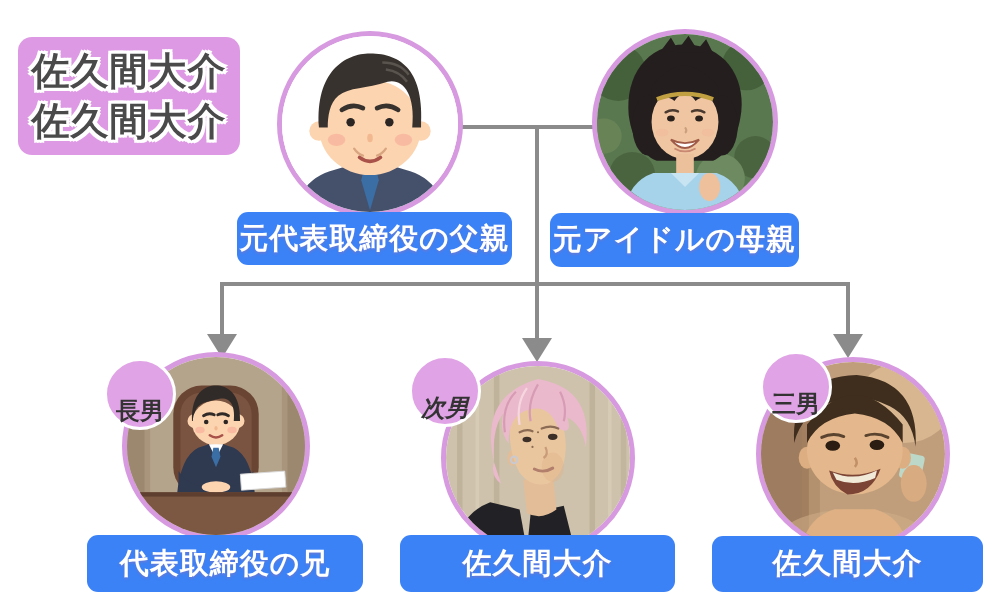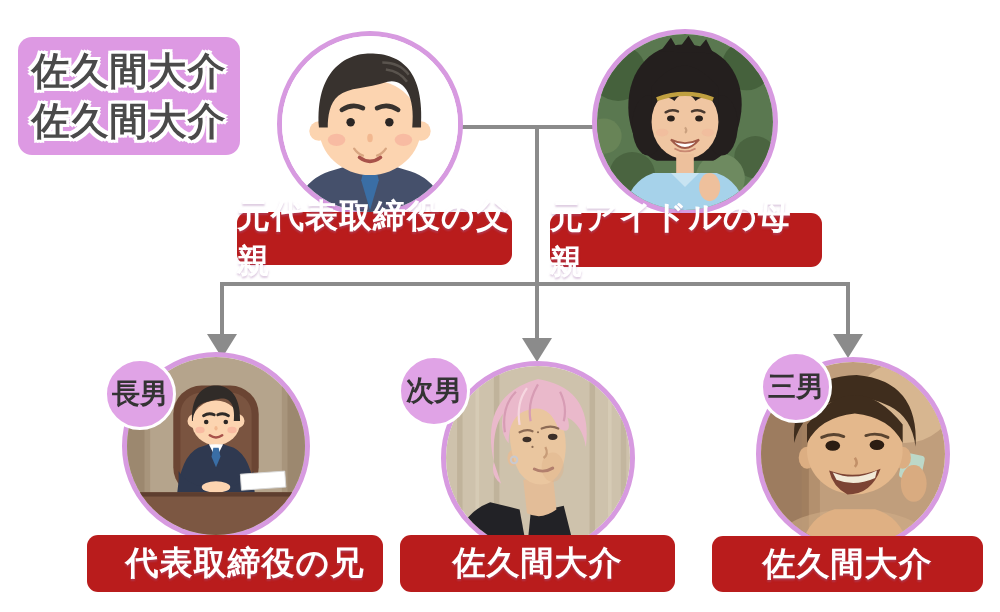--- a/index.html
+++ b/index.html
@@ -15,42 +15,42 @@
     font-size:38px;font-weight:bold;color:#4a4a4a;line-height:1.32;letter-spacing:1px;
     text-shadow:-3px -3px 0 #fff,3px -3px 0 #fff,-3px 3px 0 #fff,3px 3px 0 #fff,
                 -3px 0 0 #fff,3px 0 0 #fff,0 -3px 0 #fff,0 3px 0 #fff;
   }
   .circle-photo{
     position:absolute;border:5px solid #d79ae0;border-radius:50%;
     overflow:hidden;background:#fff;box-sizing:border-box;z-index:2;
   }
   .circle-photo svg{display:block;width:100%;height:100%;}
   .pink-label{
-    position:absolute;background:#b91c1c;border-radius:11px;z-index:3;
+    position:absolute;background:#3b82f6;border-radius:11px;z-index:3;
     display:flex;align-items:center;justify-content:center;
-    color:#ffffff;font-weight:bold;font-size:33px;letter-spacing:1px;
+    color:#ffffff;font-weight:bold;font-size:29px;letter-spacing:1px;
     text-shadow:0 2px 2px rgba(160,110,170,0.35);
   }
   .badge{
     position:absolute;width:66px;height:66px;border-radius:50%;
     background:#e0a3e6;border:3px solid #ffffff;box-sizing:content-box;z-index:4;
-    display:flex;align-items:center;justify-content:center;
-    color:#333333;font-weight:bold;font-size:28px;
+    display:flex;align-items:flex-end;justify-content:center;
+    color:#333333;font-weight:bold;font-size:24px;
   }
   .father-circle{left:277px;top:31px;width:186px;height:186px;}
   .mother-circle{left:592px;top:29px;width:186px;height:186px;}
   .father-label{left:237px;top:212px;width:275px;height:53px;}
-  .mother-label{left:550px;top:213px;width:272px;height:54px;}
+  .mother-label{left:550px;top:213px;width:249px;height:54px;}
   .eldest-circle{left:122px;top:352px;width:188px;height:188px;}
   .second-circle{left:441px;top:361px;width:194px;height:194px;}
   .third-circle{left:756px;top:357px;width:194px;height:194px;}
   .eldest-badge{left:104px;top:358px;}
-  .second-badge{left:398px;top:355px;}
+  .second-badge{left:409px;top:355px;font-style:italic;}
   .third-badge{left:760px;top:351px;}
-  .eldest-label{left:87px;top:535px;width:276px;height:57px;padding-left:20px;}
+  .eldest-label{left:87px;top:535px;width:276px;height:57px;}
   .second-label{left:400px;top:535px;width:275px;height:57px;}
   .third-label{left:712px;top:536px;width:271px;height:56px;}
 </style>
 </head>
 <body>
 
 <div class="canvas">
 
   <svg class="connectors" viewBox="0 0 1000 612" xmlns="http://www.w3.org/2000/svg">
     <g stroke="#8b8b8b" stroke-width="4" fill="none">

